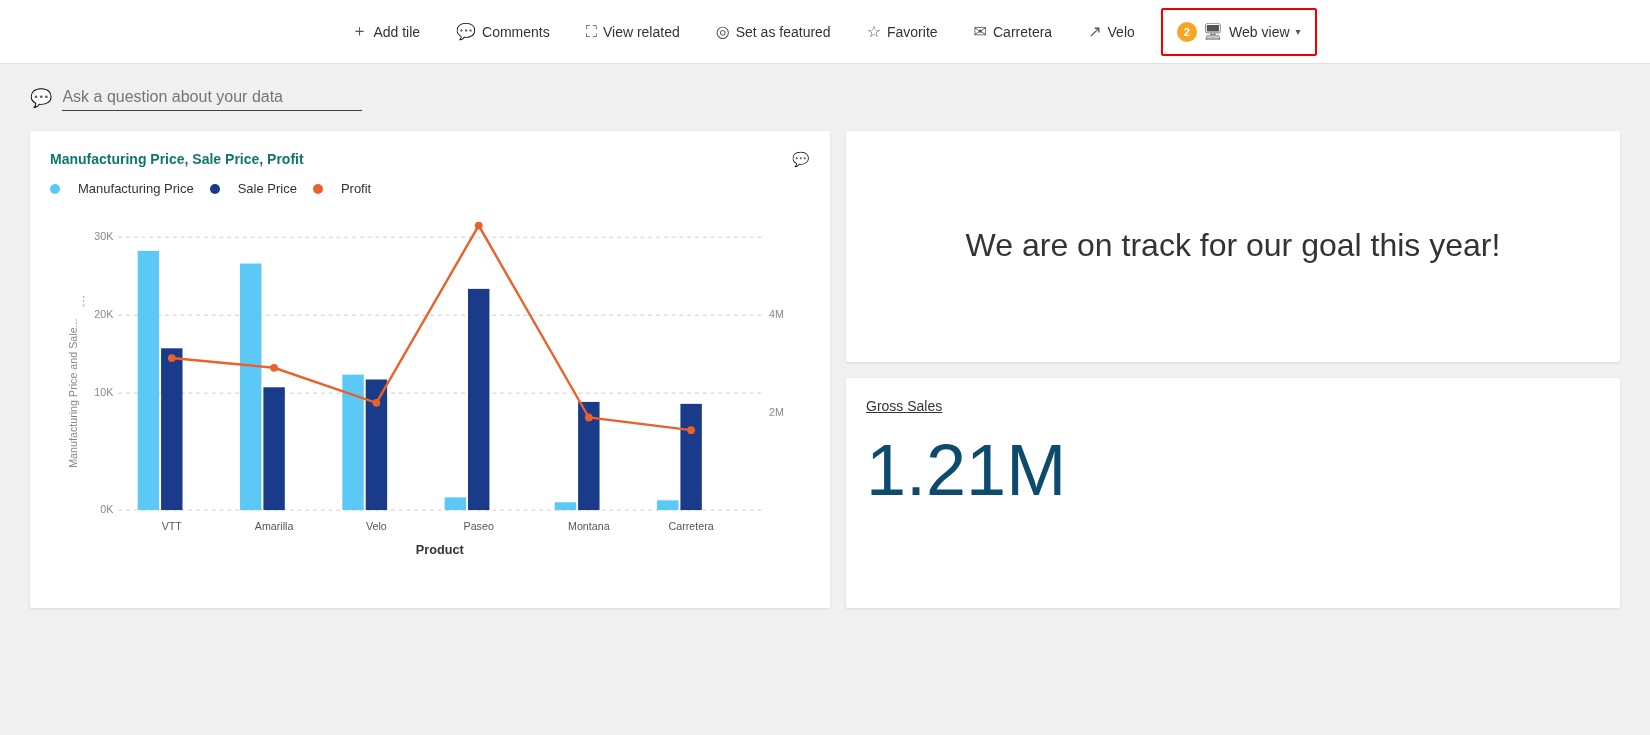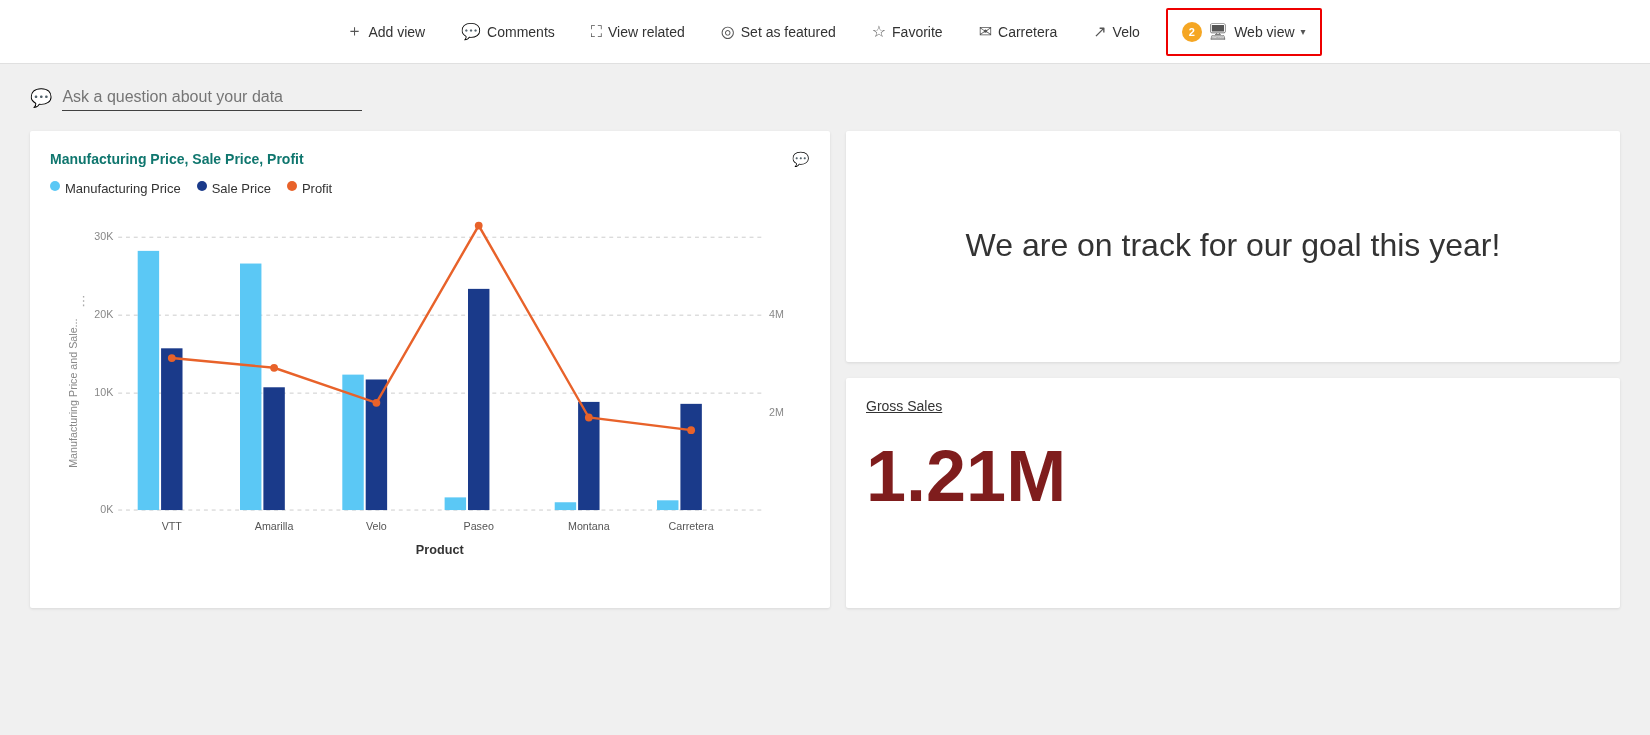--- a/index.html
+++ b/index.html
@@ -136,21 +136,22 @@
     .legend {
       display: flex;
       gap: 16px;
       margin-bottom: 12px;
       font-size: 13px;
       color: #333;
       flex-wrap: wrap;
     }
     .legend-item {
       display: flex;
-      gap: 5px;
+      align-items: center;
+      gap: 18px;
     }
     .legend-dot {
       width: 10px;
       height: 10px;
       border-radius: 50%;
     }
 
     
     .chart-container {
       position: relative;
@@ -178,33 +179,33 @@
       min-height: 180px;
     }
     .gross-label {
       font-size: 14px;
       color: #333;
       margin-bottom: 20px;
       text-decoration: underline;
     }
     .gross-value {
       font-size: 72px;
-      font-weight: 700;
-      color: #7f1d1d;
+      font-weight: 400;
+      color: #0c4a6e;
       line-height: 1;
-      margin-top: 26px;
+      margin-top: 20px;
     }
   </style>
 </head>
 <body>
 
 <div class="toolbar">
   <div class="toolbar-item">
     <span class="toolbar-icon">＋</span>
-    <span>Add view</span>
+    <span>Add tile</span>
   </div>
   <div class="toolbar-item">
     <span class="toolbar-icon">💬</span>
     <span>Comments</span>
   </div>
   <div class="toolbar-item">
     <span class="toolbar-icon">⛶</span>
     <span>View related</span>
   </div>
   <div class="toolbar-item">

